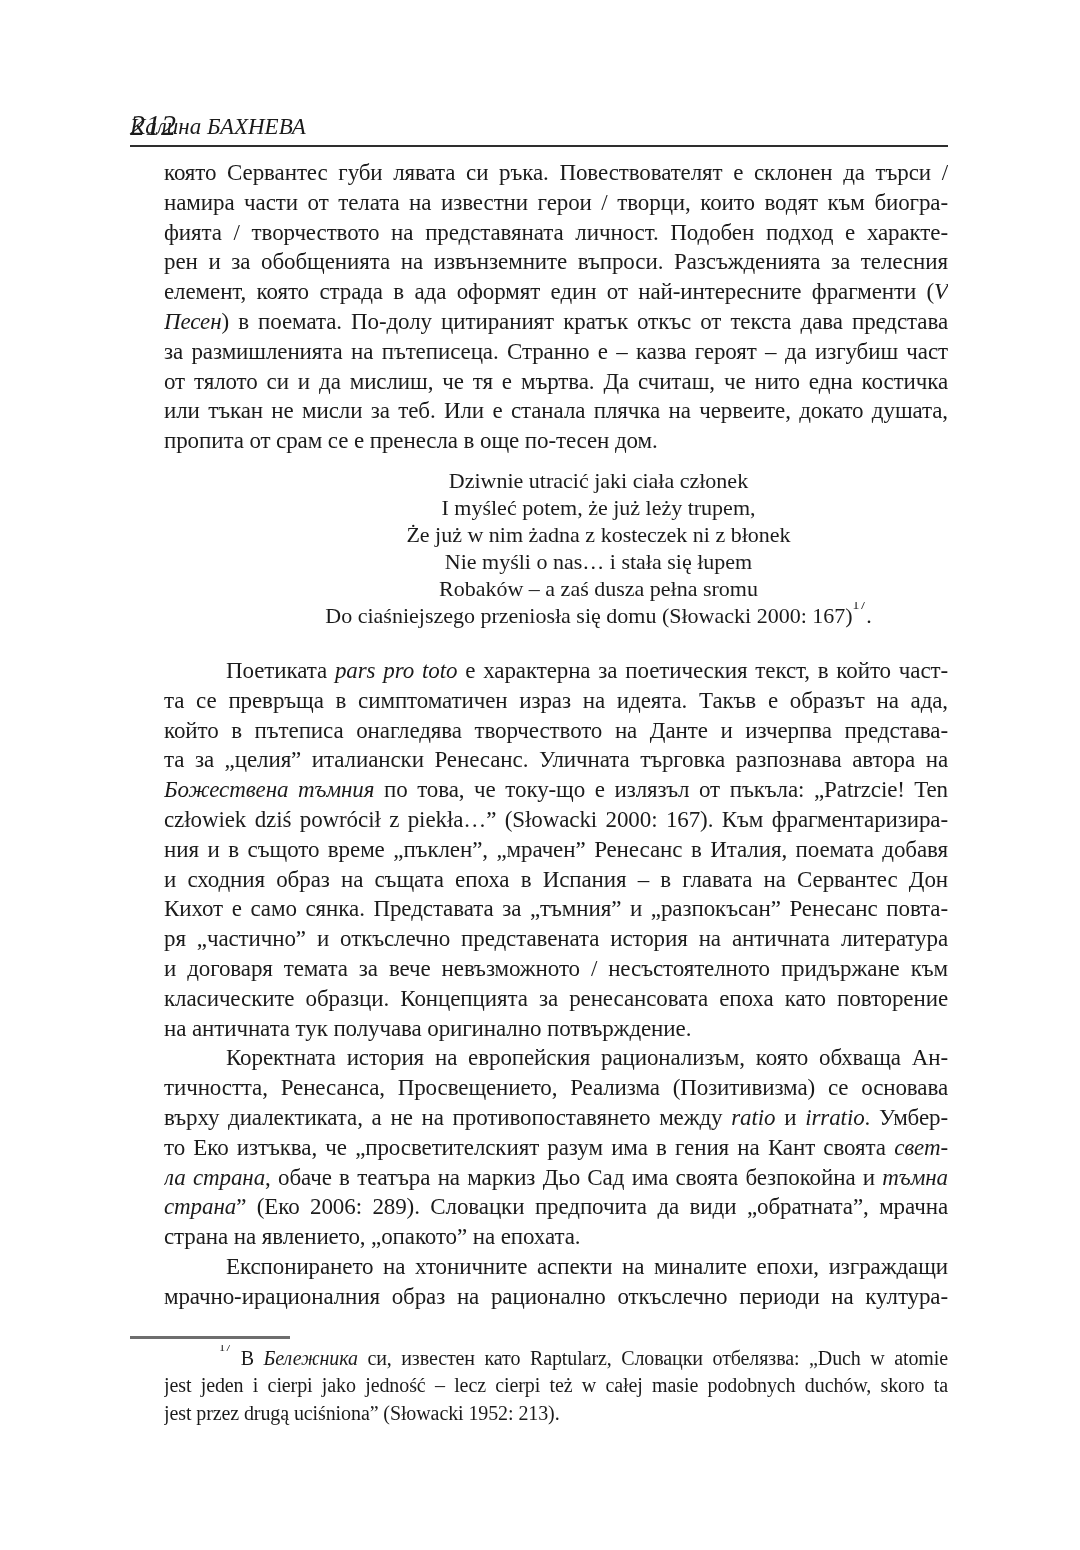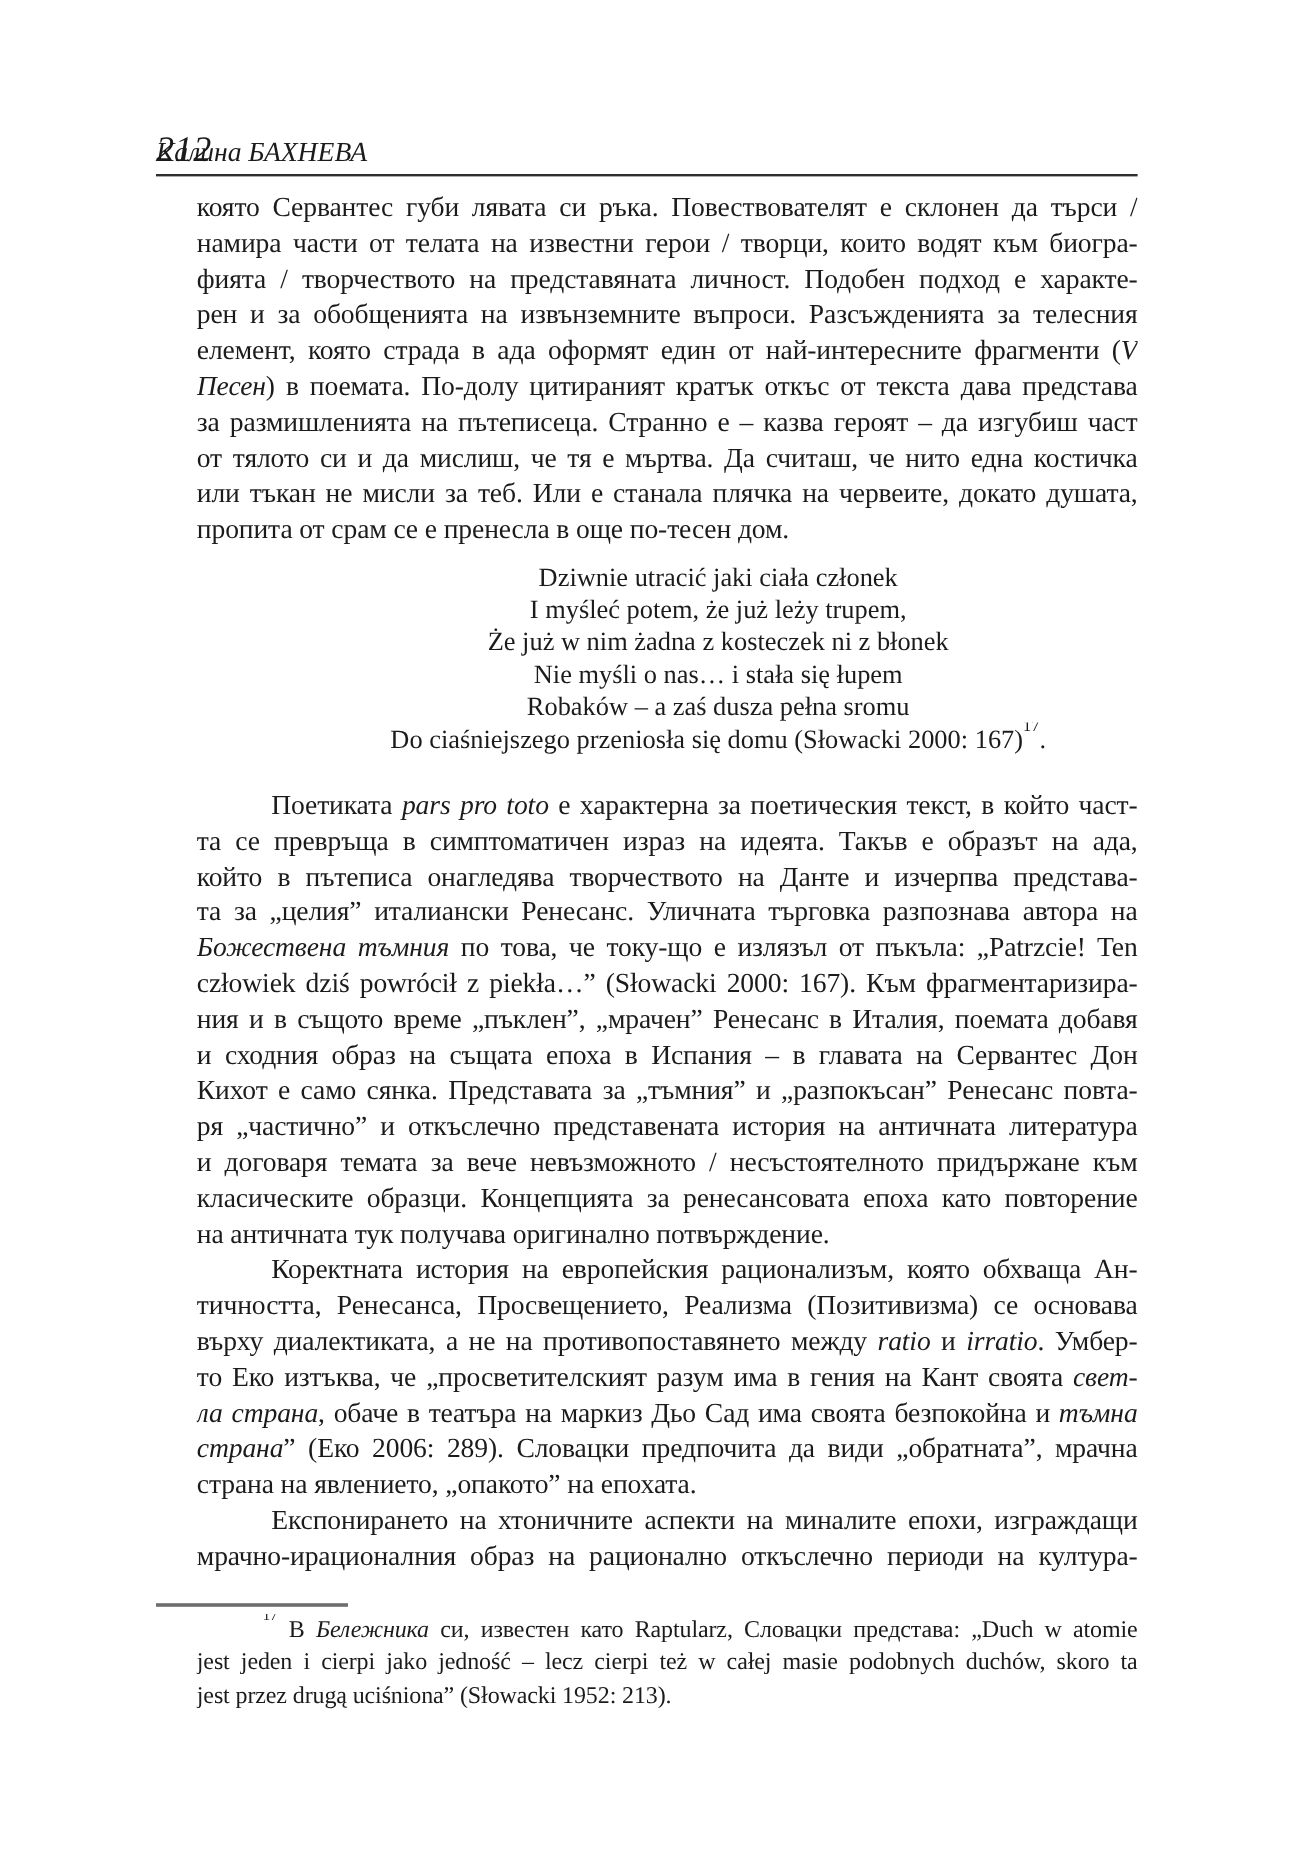--- a/index.html
+++ b/index.html
@@ -117,20 +117,20 @@
           <div class="line last"><span>страна на явлението, „опакото” на епохата.</span></div>
         </div>
         <div class="section sec-body">
           <div class="line indent"><span>Експонирането на хтоничните аспекти на миналите епохи, изграждащи</span></div>
           <div class="line"><span>мрачно-ирационалния образ на рационално откъслечно периоди на култура-</span></div>
         </div>
       </div>
     <div class="fn-rule"></div>
     <div>
         <div class="section sec-footnote">
-          <div class="line indent"><sup>17</sup><span> В </span><span class="it">Бележника</span><span> си, известен като Raptularz, Словацки представа: „Duch w atomie</span></div>
+          <div class="line indent"><sup>17</sup><span> В </span><span class="it">Бележника</span><span> си, известен като Raptularz, Словацки отбелязва: „Duch w atomie</span></div>
           <div class="line"><span>jest jeden i cierpi jako jedność – lecz cierpi też w całej masie podobnych duchów, skoro ta</span></div>
           <div class="line last"><span>jest przez drugą uciśniona” (Słowacki 1952: 213).</span></div>
         </div>
       </div>
   </div>
 
 </div>
 
 </body></html>

